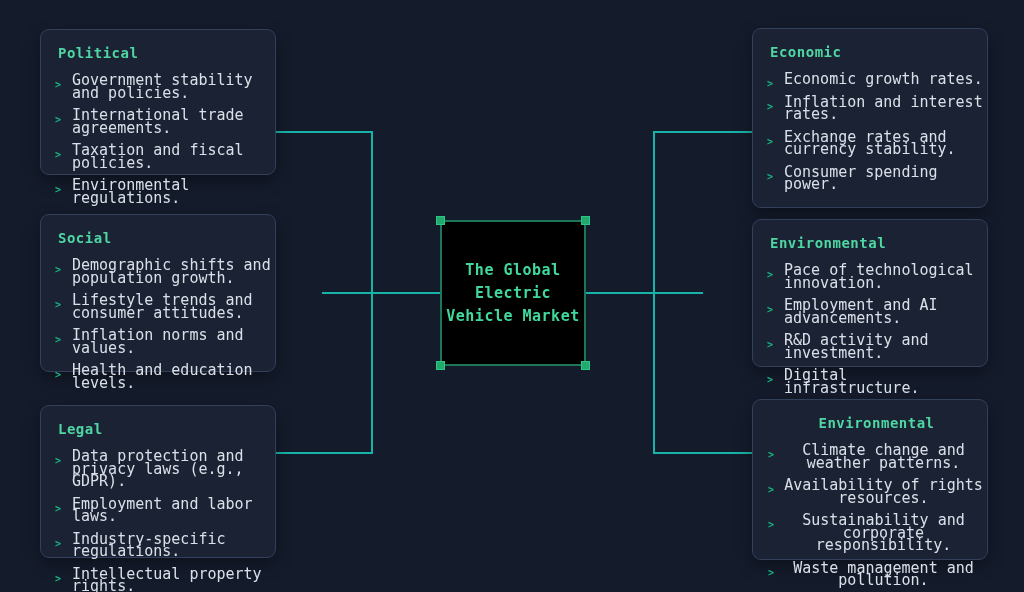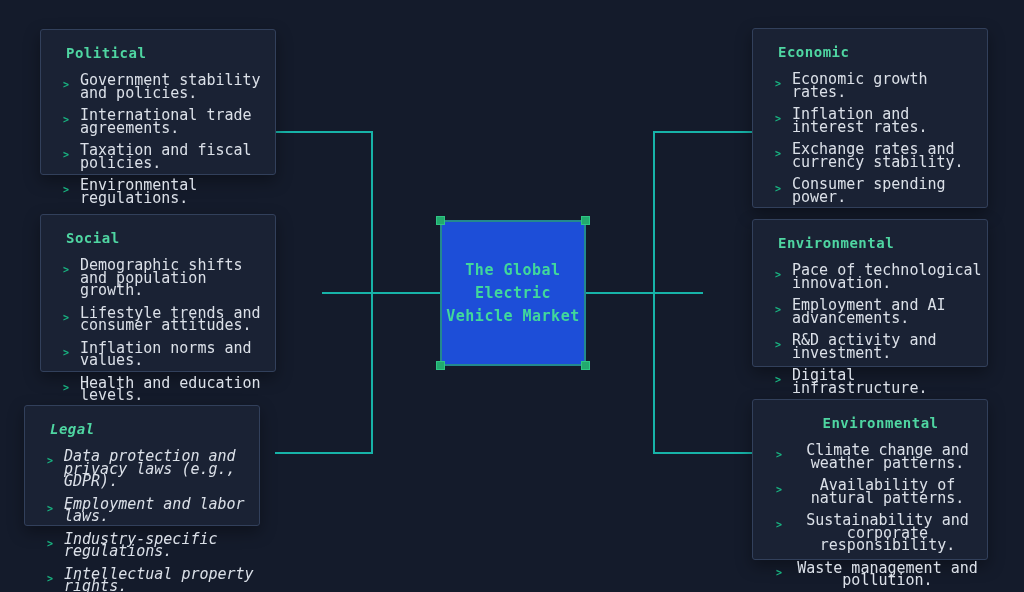--- a/index.html
+++ b/index.html
@@ -11,23 +11,23 @@
     background: #141b2b;
     overflow: hidden;
     font-family: "DejaVu Sans Mono", "Liberation Mono", monospace;
   }
   
   .cat-box {
     position: absolute;
     width: 236px;
     background: #1a2234;
     border: 1px solid #32405b;
-    border-radius: 3px;
+    border-radius: 9px;
     box-shadow: 0 6px 16px rgba(0,0,0,0.35);
-    padding: 13px 4px 8px 22px;
+    padding: 13px 4px 8px 14px;
   }
   .cat-title {
     font-size: 14px;
     font-weight: bold;
     color: #4fd6a2;
     margin: 2px 0 13px 3px;
     letter-spacing: 0.5px;
   }
   .item {
     display: flex;
@@ -46,42 +46,42 @@
   }
   .item-text {
     width: 201px;
     font-size: 15px;
     line-height: 12.5px;
     color: #dbe0e8;
     letter-spacing: 0;
   }
   #box-political      { left: 40px;  top: 29px;  height: 146px; }
   #box-social         { left: 40px;  top: 214px; height: 158px; }
-  #box-legal          { left: 24px;  top: 405px; height: 121px; font-style: italic; }
+  #box-legal          { left: 40px;  top: 405px; height: 153px; }
   #box-economic       { left: 752px; top: 28px;  height: 180px; }
   #box-technological  { left: 752px; top: 219px; height: 148px; }
   #box-environmental  { left: 752px; top: 399px; height: 161px; text-align: center; }
 
   
   .conn { position: absolute; background: #17b3a8; }
   #conn-left-vert     { left: 371px; top: 131px; width: 2px;  height: 323px; }
   #conn-political     { left: 275px; top: 131px; width: 98px; height: 2px; }
   #conn-legal         { left: 275px; top: 452px; width: 98px; height: 2px; }
   #conn-center-left   { left: 322px; top: 292px; width: 120px; height: 2px; }
   #conn-right-vert    { left: 653px; top: 131px; width: 2px;  height: 323px; }
   #conn-economic      { left: 653px; top: 131px; width: 99px; height: 2px; }
   #conn-environmental { left: 653px; top: 452px; width: 99px; height: 2px; }
   #conn-center-right  { left: 584px; top: 292px; width: 119px; height: 2px; }
 
   
   #center-node {
     position: absolute;
     left: 440px; top: 220px;
     width: 146px; height: 146px;
-    background: #1d4ed8;
+    background: #000000;
     border: 2px solid rgba(38, 158, 118, 0.75);
     display: flex;
     flex-direction: column;
     align-items: center;
     justify-content: center;
   }
   .center-line {
     font-size: 15px;
     font-weight: bold;
     line-height: 23px;
@@ -215,21 +215,21 @@
   </div>
 
   <div class="cat-box" id="box-environmental">
     <div class="cat-title">Environmental</div>
     <div class="item">
       <span class="marker">&gt;</span>
       <span class="item-text">Climate change and weather patterns.</span>
     </div>
     <div class="item">
       <span class="marker">&gt;</span>
-      <span class="item-text">Availability of natural patterns.</span>
+      <span class="item-text">Availability of rights resources.</span>
     </div>
     <div class="item">
       <span class="marker">&gt;</span>
       <span class="item-text">Sustainability and corporate responsibility.</span>
     </div>
     <div class="item">
       <span class="marker">&gt;</span>
       <span class="item-text">Waste management and pollution.</span>
     </div>
   </div>

